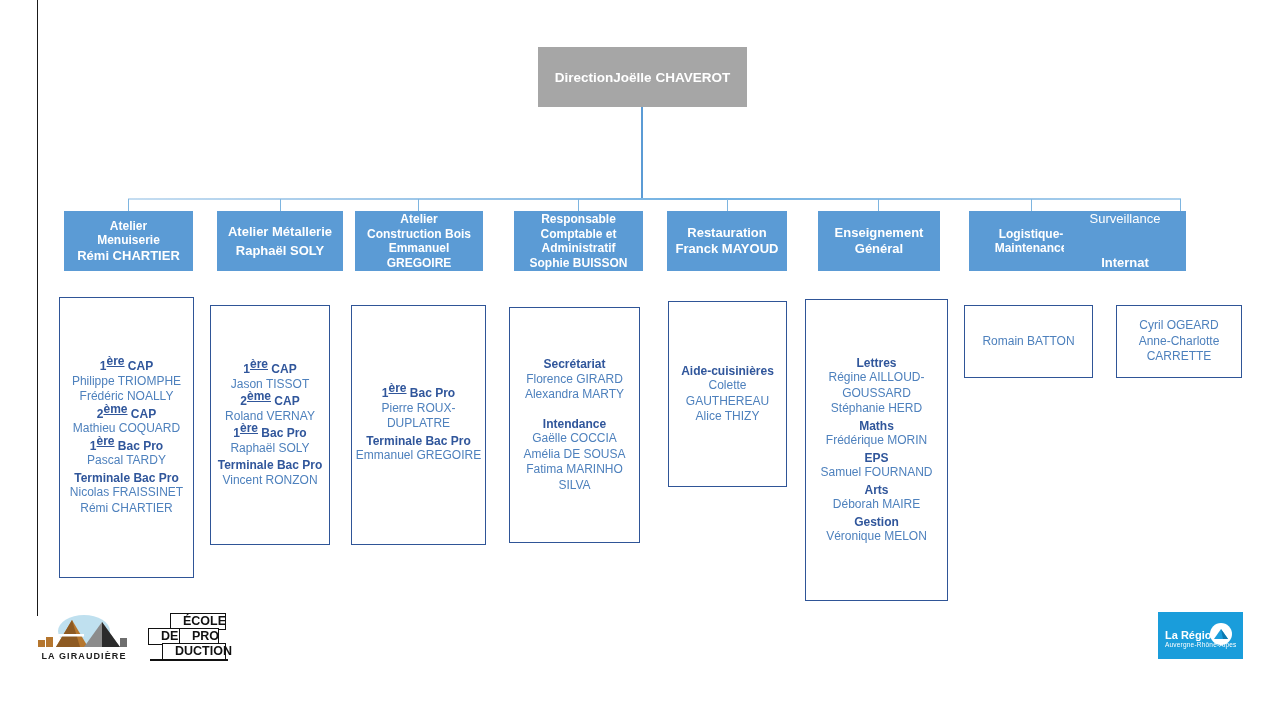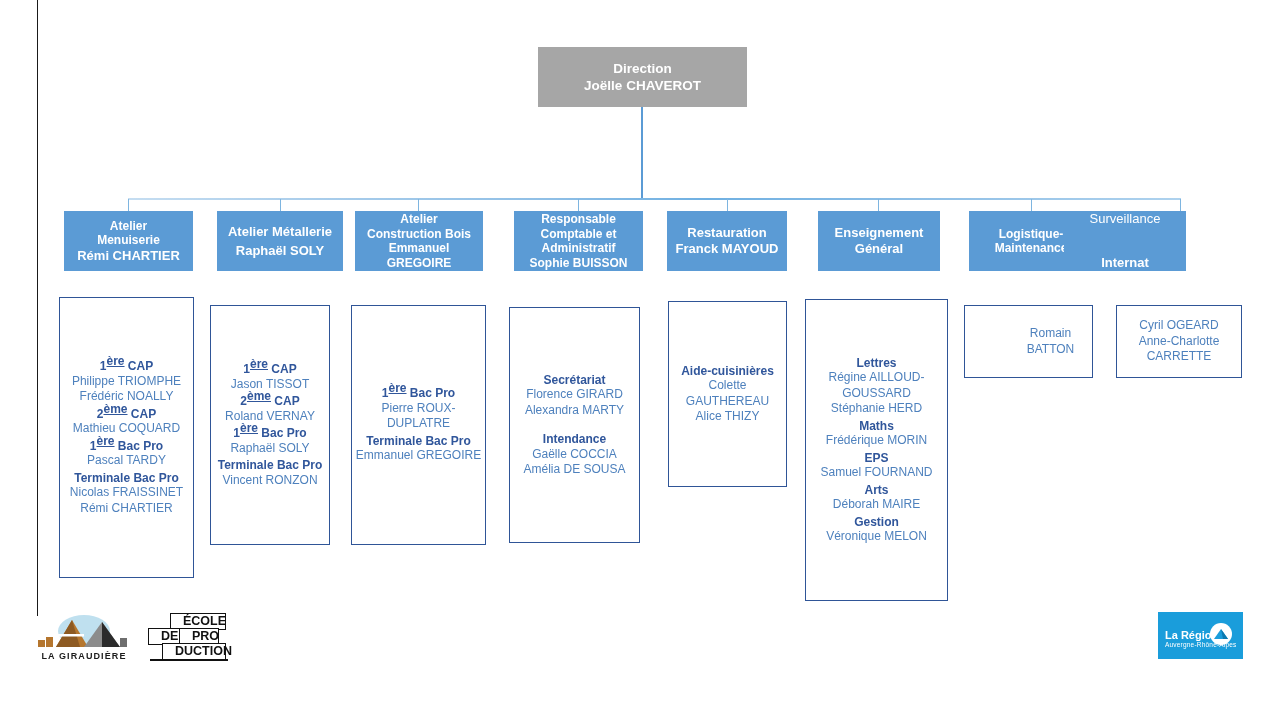--- a/index.html
+++ b/index.html
@@ -36,21 +36,21 @@
     left: 538px;
     top: 47px;
     width: 209px;
     height: 60px;
     background: #a6a6a6;
     color: #ffffff;
     font-weight: bold;
     font-size: 13.5px;
     line-height: 17px;
     display: flex;
-    flex-direction: column;
+    flex-direction: row;
     align-items: center;
     justify-content: center;
     text-align: center;
   }
   
   .conn-vert-main {
     position: absolute;
     left: 641px;
     top: 107px;
     width: 2px;
@@ -323,20 +323,21 @@
   <div class="cbox" style="left:509px; top:307px; width:131px; height:236px;gap:12px;">
     <div class="grp">
       <div class="grp-title">Secrétariat</div>
       <div class="person-name">Florence  GIRARD</div>
       <div class="person-name">Alexandra MARTY</div>
     </div>
     <div class="grp">
       <div class="grp-title">Intendance</div>
       <div class="person-name">Gaëlle  COCCIA</div>
       <div class="person-name">Amélia DE SOUSA</div>
+      <div class="person-name">Fatima MARINHO SILVA</div>
     </div>
   </div>
 
   <div class="cbox" style="left:668px; top:301px; width:119px; height:186px;">
     <div class="grp">
       <div class="grp-title">Aide-cuisinières</div>
       <div class="person-name">Colette GAUTHEREAU</div>
       <div class="person-name">Alice THIZY</div>
     </div>
   </div>
@@ -358,21 +359,21 @@
     <div class="grp">
       <div class="grp-title">Arts</div>
       <div class="person-name">Déborah  MAIRE</div>
     </div>
     <div class="grp">
       <div class="grp-title">Gestion</div>
       <div class="person-name">Véronique  MELON</div>
     </div>
   </div>
 
-  <div class="cbox" style="left:964px; top:305px; width:129px; height:73px;padding-left:47px;">
+  <div class="cbox" style="left:964px; top:305px; width:129px; height:73px;">
     <div class="grp">
       <div class="person-name">Romain BATTON</div>
     </div>
   </div>
 
   <div class="cbox" style="left:1116px; top:305px; width:126px; height:73px;">
     <div class="grp">
       <div class="person-name">Cyril OGEARD</div>
       <div class="person-name">Anne-Charlotte CARRETTE</div>
     </div>

